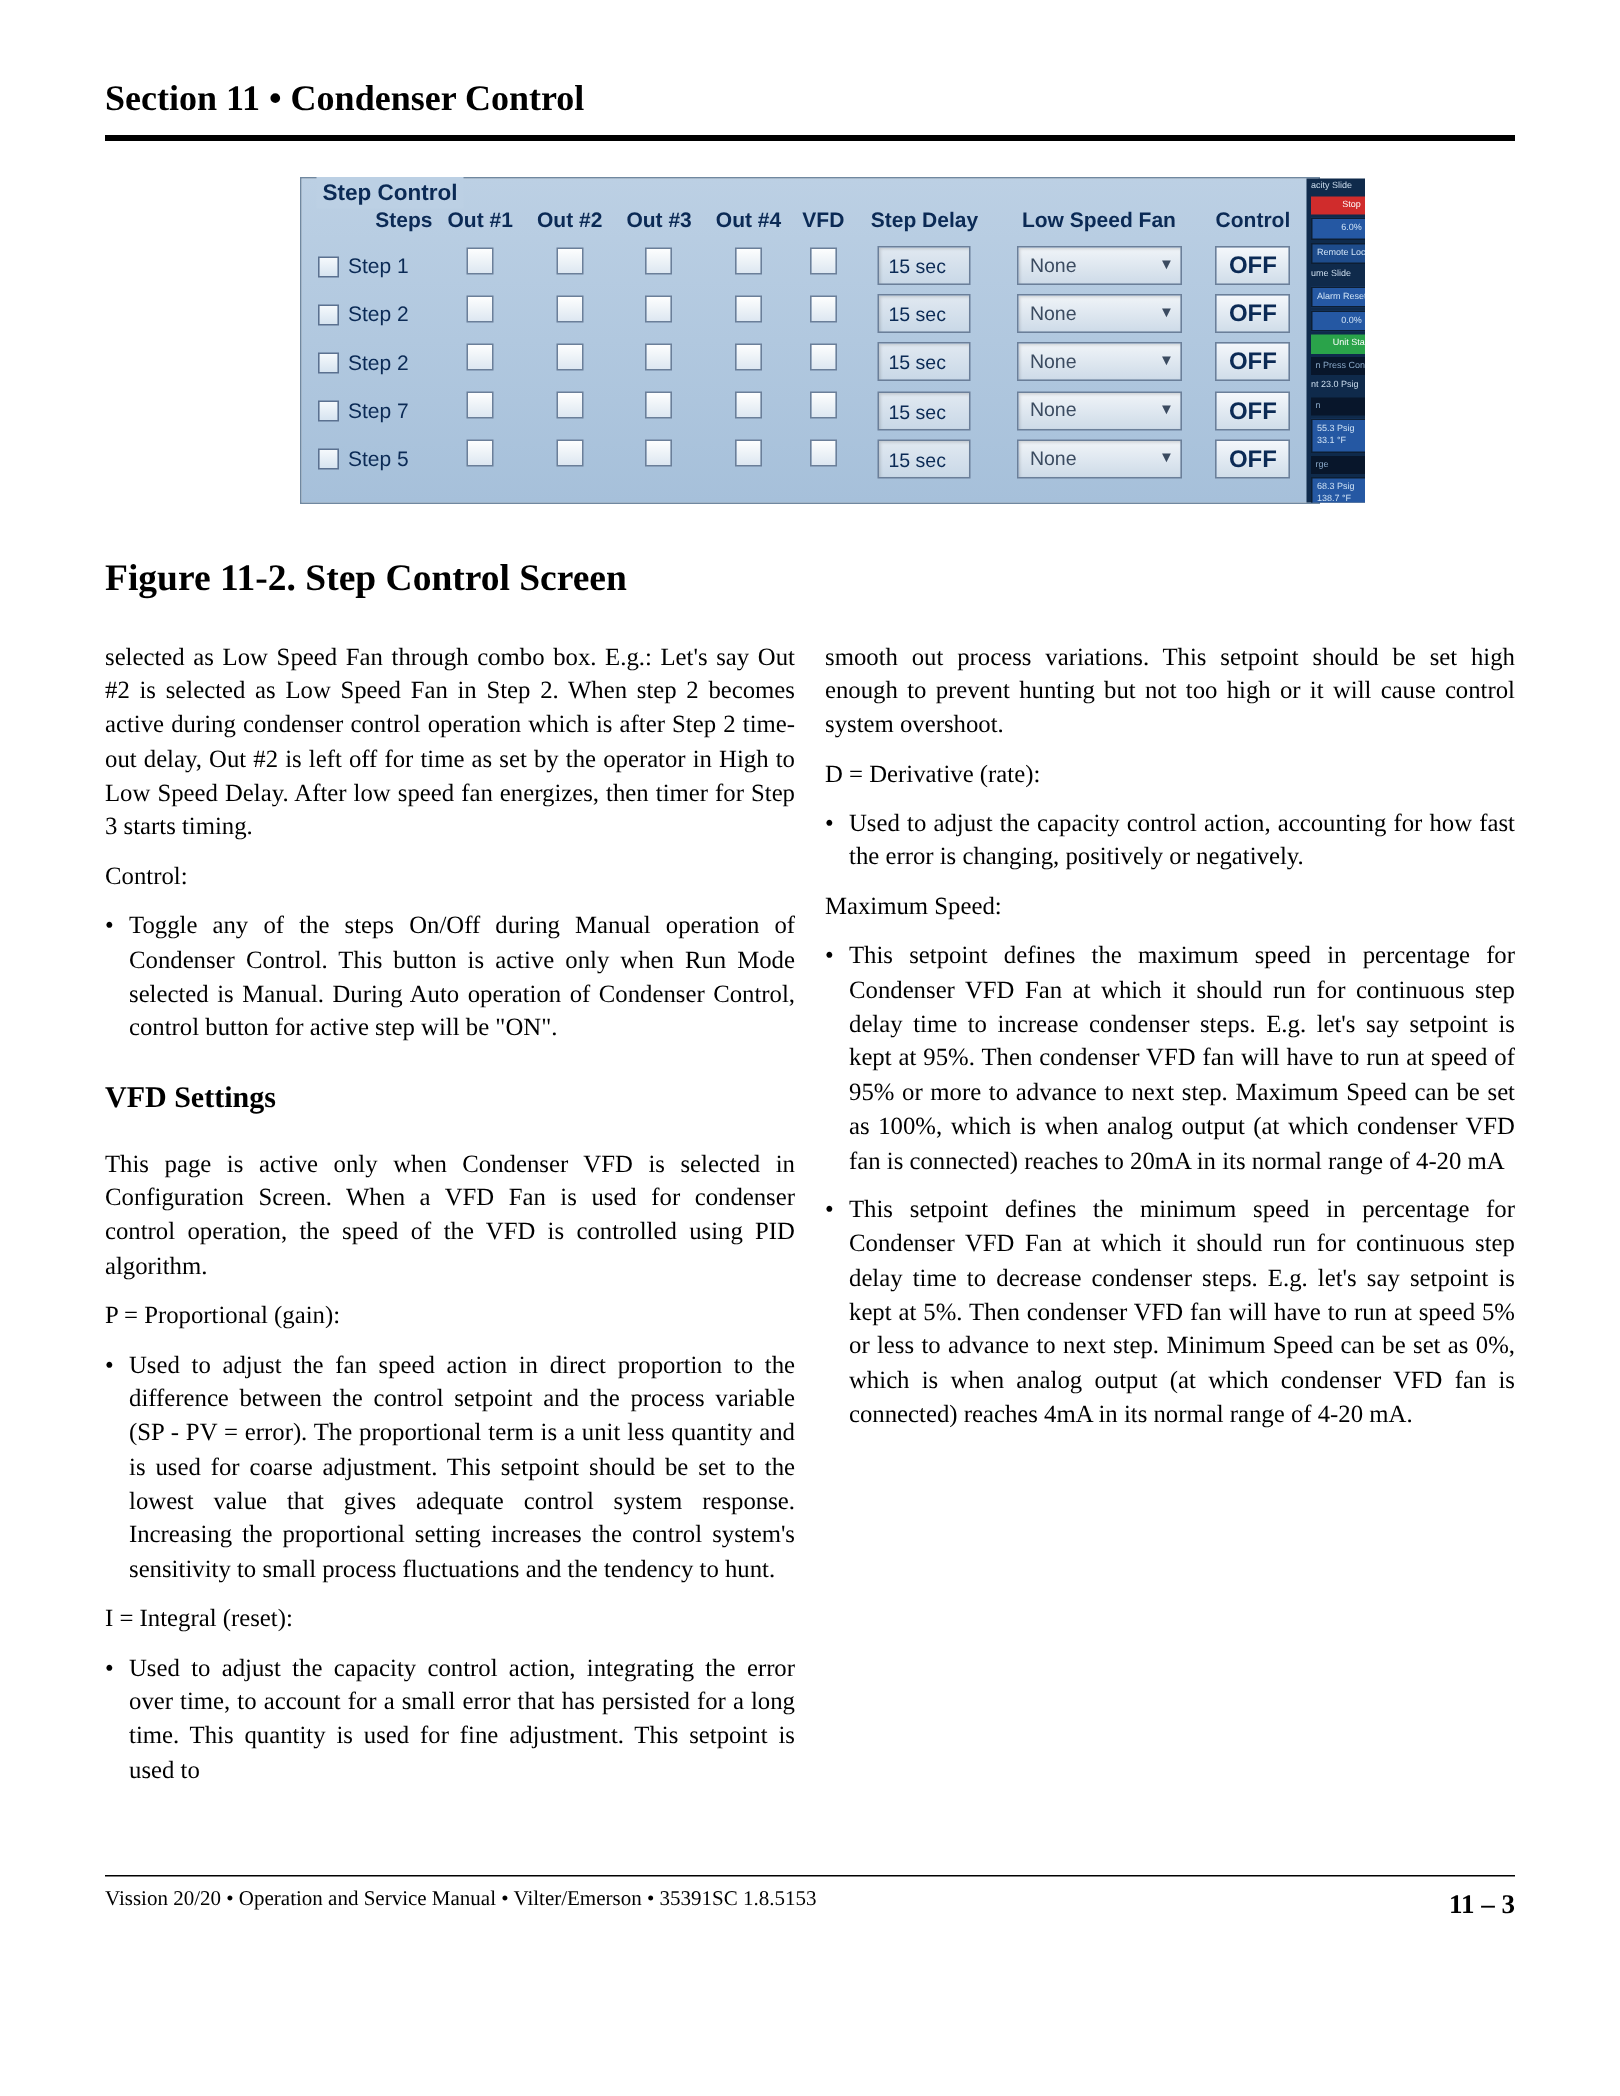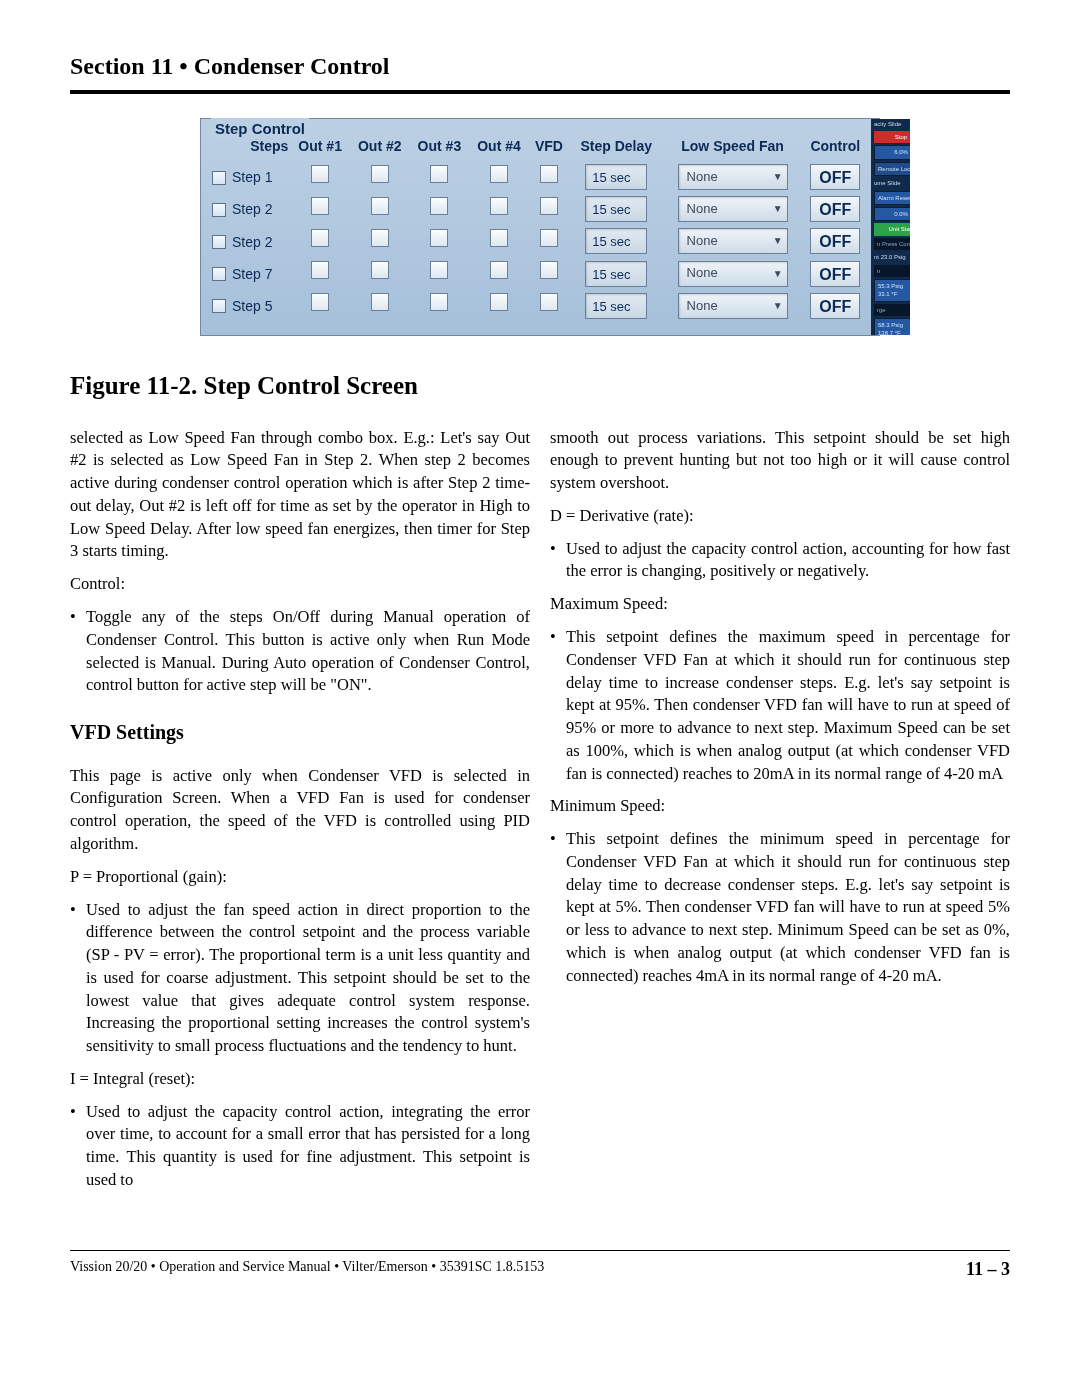--- a/index.html
+++ b/index.html
@@ -309,21 +309,20 @@
     <p class="defline">D = Derivative (rate):</p>
     <ul>
         <li>Used to adjust the capacity control action, accounting for how fast the error is changing, positively or negatively.</li>
       </ul>
 
     <p class="defline">Maximum Speed:</p>
     <ul>
         <li>This setpoint defines the maximum speed in percentage for Condenser VFD Fan at which it should run for continuous step delay time to increase condenser steps. E.g. let's say setpoint is kept at 95%. Then condenser VFD fan will have to run at speed of 95% or more to advance to next step. Maximum Speed can be set as 100%, which is when analog output (at which condenser VFD fan is connected) reaches to 20mA in its normal range of 4-20 mA</li>
       </ul>
 
-    <p class="defline">Minimum Speed:</p>
     <ul>
         <li>This setpoint defines the minimum speed in percentage for Condenser VFD Fan at which it should run for continuous step delay time to decrease condenser steps. E.g. let's say setpoint is kept at 5%. Then condenser VFD fan will have to run at speed 5% or less to advance to next step. Minimum Speed can be set as 0%, which is when analog output (at which condenser VFD fan is connected) reaches 4mA in its normal range of 4-20 mA.</li>
       </ul>
   </div>
 </div>
 
 <div class="footer">
   <span>Vission 20/20 • Operation and Service Manual • Vilter/Emerson • 35391SC 1.8.5153</span>
   <span class="pg">11 – 3</span>
 </div>

